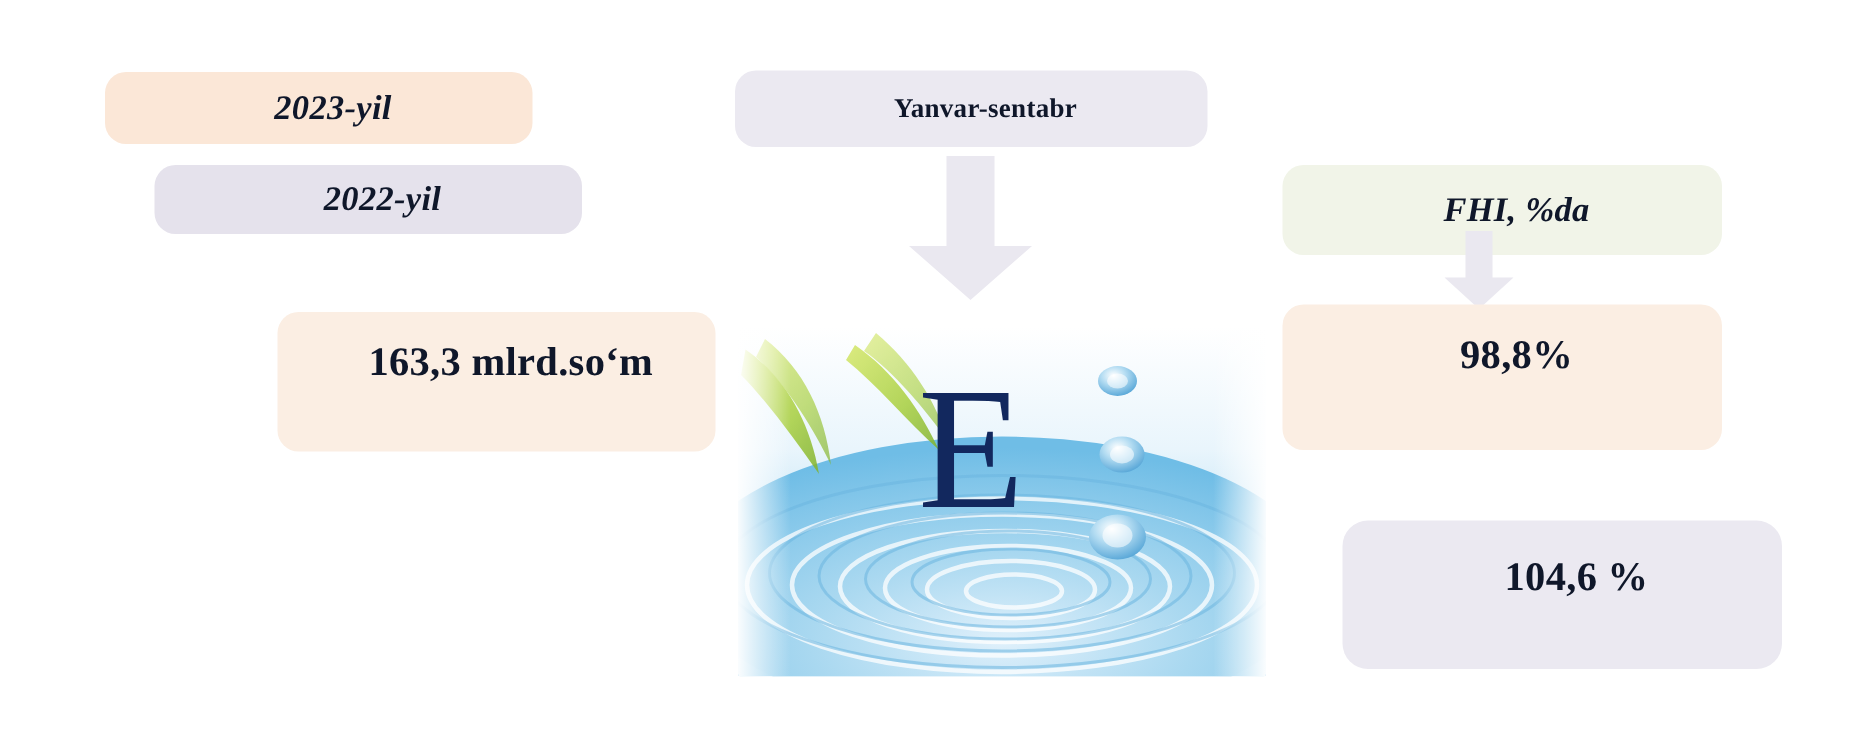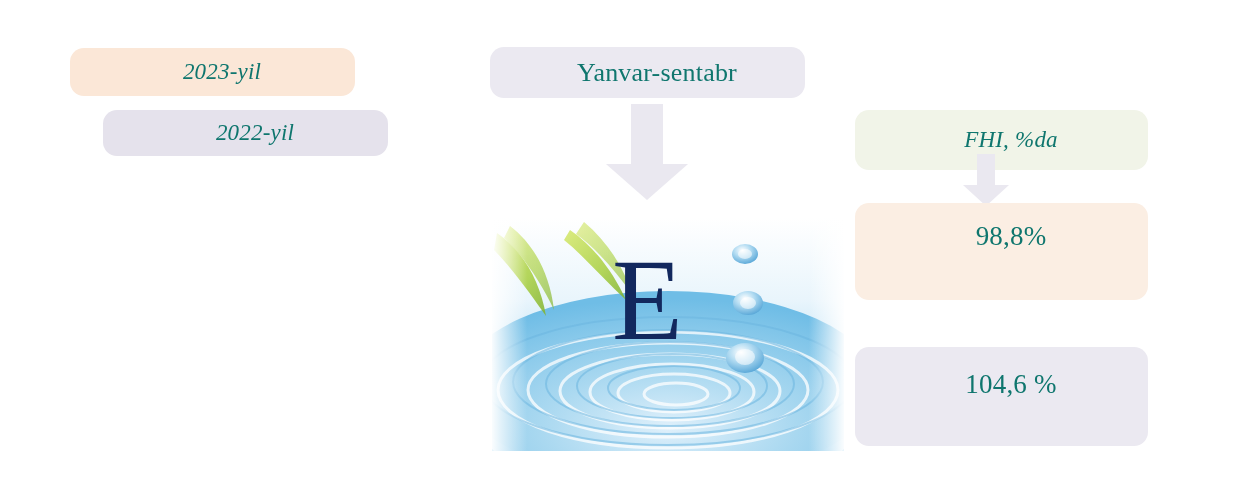--- a/index.html
+++ b/index.html
@@ -18,35 +18,35 @@
     width: 1237px;
     height: 492px;
     background: #ffffff;
   }
   .box {
     position: absolute;
     box-sizing: border-box;
     border-radius: 14px;
     display: flex;
     justify-content: center;
-    color: #0f766e;
-    font-weight: normal;
+    color: #0f172a;
+    font-weight: bold;
     letter-spacing: 0.2px;
     white-space: nowrap;
     padding-left: 19px;
   }
   .hdr {
     align-items: center;
     font-style: italic;
     font-size: 23px;
   }
   .hdr-center {
     align-items: center;
     font-style: normal;
-    font-size: 26px;
+    font-size: 18px;
   }
   .val {
     align-items: flex-start;
     font-style: normal;
     font-size: 27px;
   }
 
   
   #box-2023 {
     left: 70px; top: 48px; width: 285px; height: 48px;
@@ -109,38 +109,42 @@
     position: absolute;
     left: 960px; top: 154px;
     width: 52px; height: 52px;
   }
   #box-val-fhi-2023 {
     left: 855px; top: 203px; width: 293px; height: 97px;
     background: #fbeee3;
     padding-top: 18px;
   }
   #box-val-fhi-2022 {
-    left: 855px; top: 347px; width: 293px; height: 99px;
+    left: 895px; top: 347px; width: 293px; height: 99px;
     background: #ebe9f1;
     padding-top: 22px;
+    border-radius: 17px;
   }
 </style>
 </head>
 <body>
 
 <div id="canvas">
 
   <div class="box hdr" id="box-2023">
     <span>2023-yil</span>
   </div>
 
   <div class="box hdr" id="box-2022">
     <span>2022-yil</span>
   </div>
 
+  <div class="box val" id="box-val-2023">
+    <span>163,3 mlrd.so‘m</span>
+  </div>
 
 
   <div class="box hdr-center" id="box-period">
     <span>Yanvar-sentabr</span>
   </div>
 
   <svg id="arrow-center" viewBox="0 0 94 96">
     <polygon points="31,0 63,0 63,60 88,60 47,96 6,60 31,60" fill="#eae8f0"></polygon>
   </svg>
 

